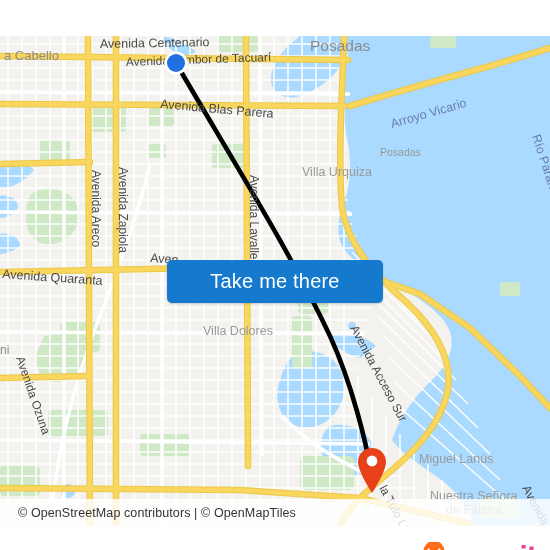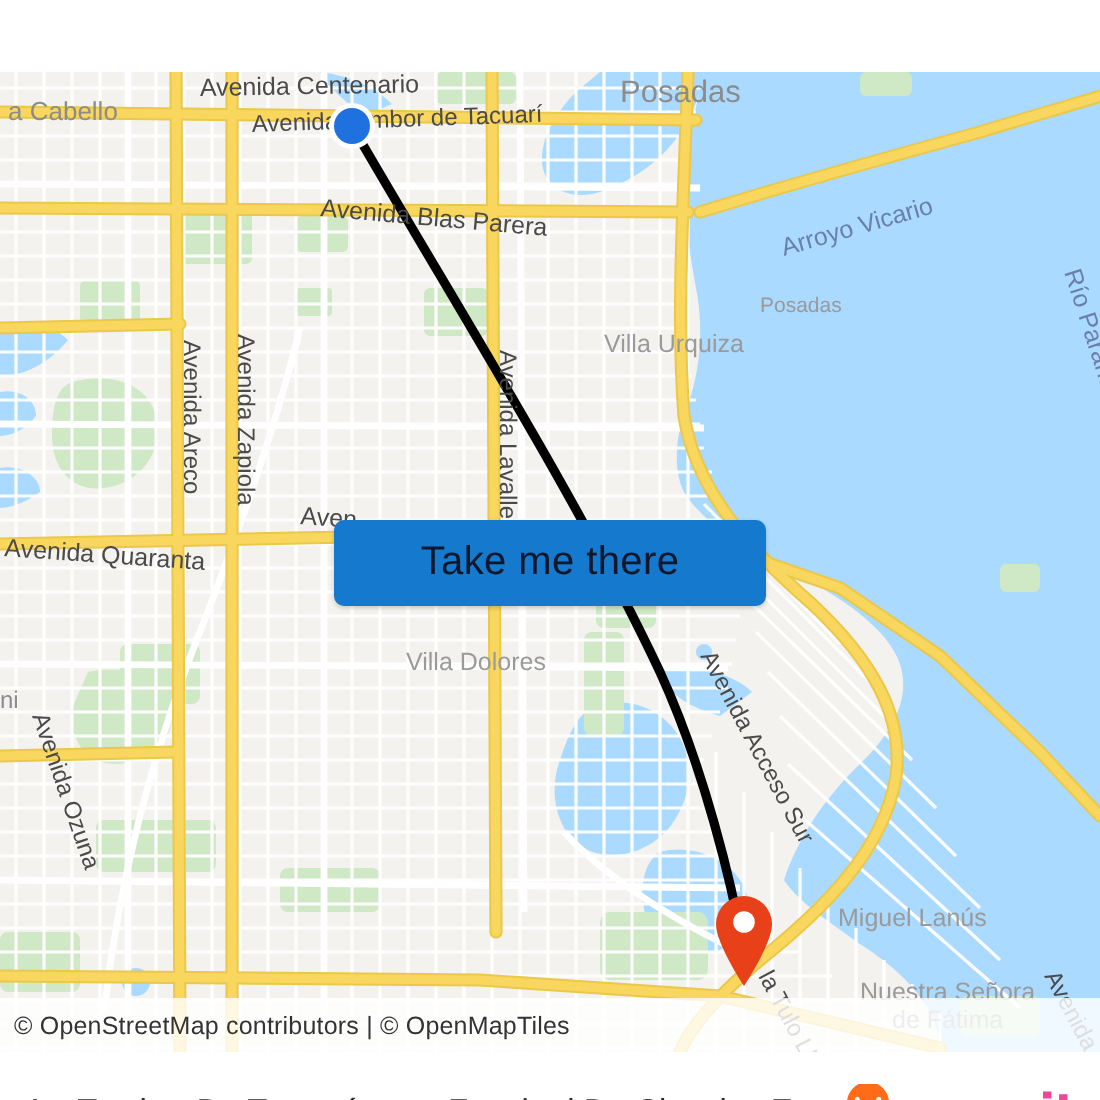--- a/index.html
+++ b/index.html
@@ -10,31 +10,31 @@
 
   
   #map-area{position:absolute;left:0;top:0;width:550px;height:490px;overflow:hidden;
             background:#f2efe9;}
   #map-svg{position:absolute;left:0;top:0;width:550px;height:490px;display:block;}
 
   
   #attribution{position:absolute;left:0;bottom:0;width:550px;height:27px;
                background:rgba(255,255,255,0.82);
                display:flex;align-items:center;
-               box-sizing:border-box;padding-left:7px;}
+               box-sizing:border-box;padding-left:18px;}
   #attribution span{font-size:12.5px;color:#333;letter-spacing:0.1px;
                     font-family:"Liberation Sans",sans-serif;}
 
   
   #cta{position:absolute;left:167px;top:224px;width:216px;height:43px;
        background:#1579ce;border-radius:5px;border:none;
        display:flex;align-items:center;justify-content:center;
        cursor:pointer;padding:0;
        box-shadow:0 1px 2px rgba(0,0,0,0.18);}
-  #cta span{color:#0f172a;font-size:20px;letter-spacing:0.2px;
+  #cta span{color:#ffffff;font-size:20px;letter-spacing:0.2px;
             font-family:"Liberation Sans",sans-serif;}
 
   
   #footer{position:absolute;left:0;top:490px;width:550px;height:60px;
           background:#ffffff;display:flex;align-items:center;
           box-sizing:border-box;padding:0 12px;}
   #route-label{display:flex;align-items:center;flex:1;min-width:0;gap:7px;}
   .endpoint{font-size:16.5px;color:#2b2b2b;white-space:nowrap;overflow:hidden;
             text-overflow:clip;font-family:"Liberation Sans",sans-serif;}
   #origin-label{max-width:205px;}

